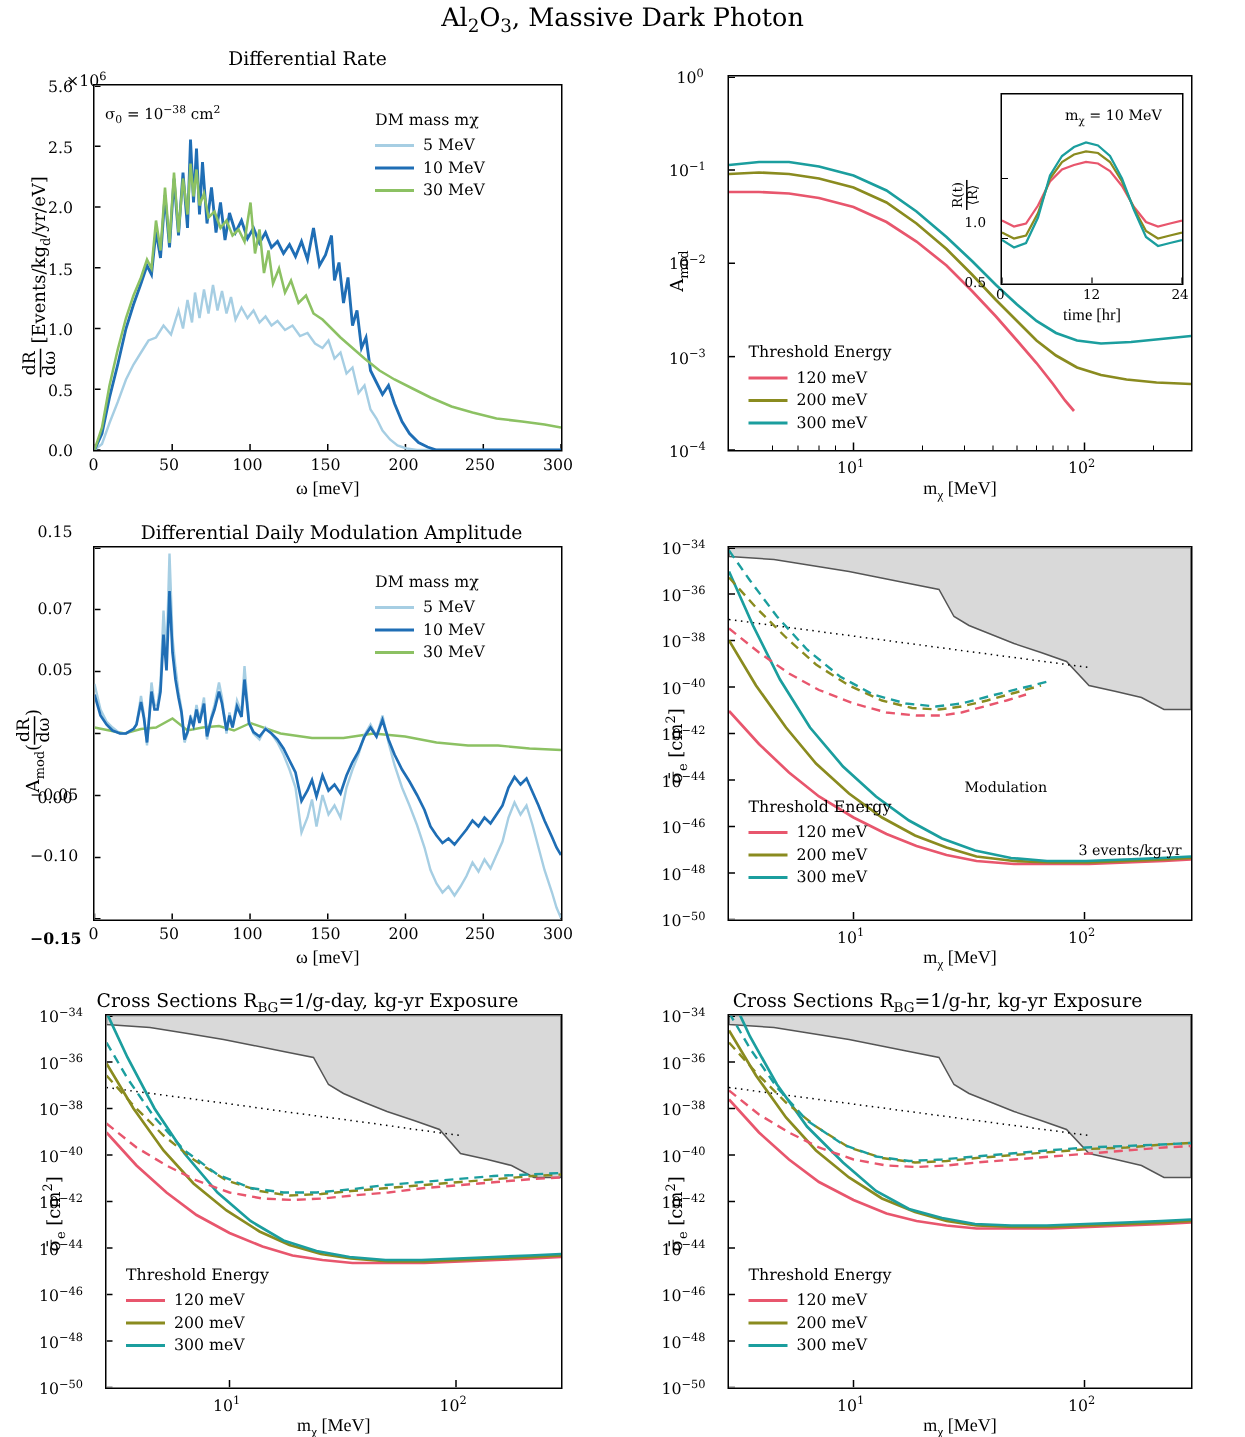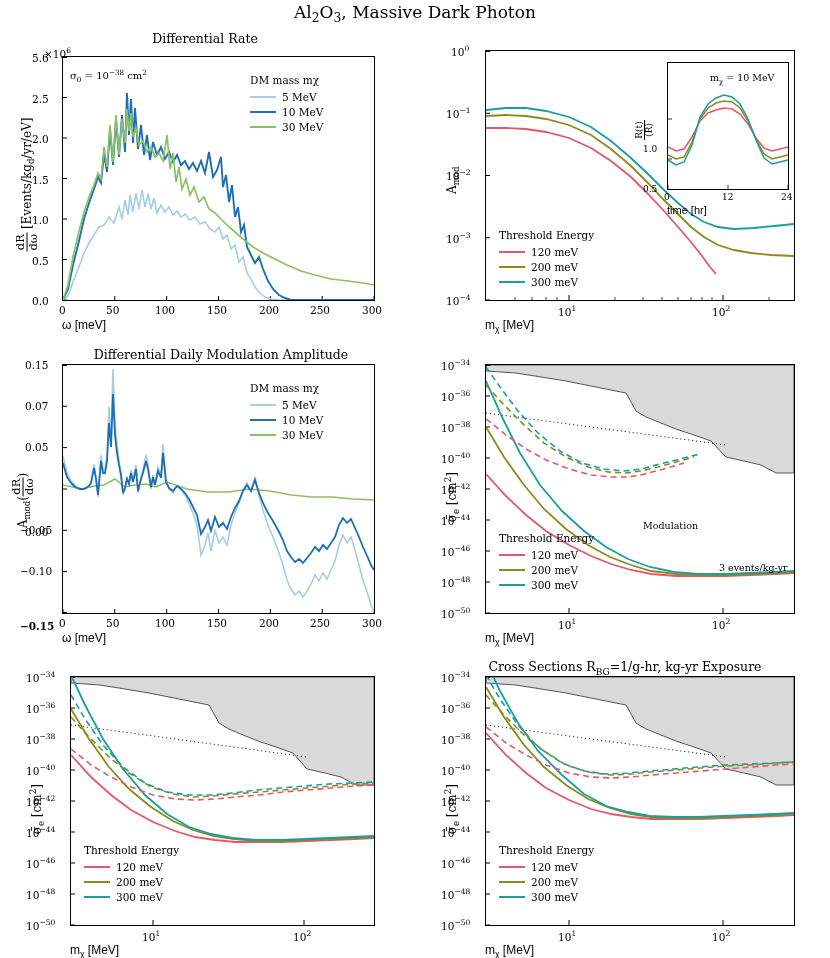--- a/index.html
+++ b/index.html
@@ -3,21 +3,21 @@
 <meta charset="utf-8">
 <style>
   html,body{margin:0;padding:0;background:#ffffff;}
   body{width:830px;height:958px;font-family:"DejaVu Serif",serif;color:#000;overflow:hidden;}
   #root{position:relative;width:830px;height:958px;}
   .suptitle{position:absolute;top:2px;left:0;width:830px;text-align:center;font-size:17px;font-family:"DejaVu Serif",serif;}
   .panel{position:absolute;}
   .ptitle{position:absolute;text-align:center;font-size:12.5px;font-family:"DejaVu Serif",serif;width:100%;top:-19px;left:0;}
   .plotbox{position:absolute;border:1px solid #000;box-sizing:border-box;background:#fff;overflow:hidden;}
   svg{display:block;}
-  .axlabel{position:absolute;font-size:12px;font-family:Liberation Sans, sans-serif;text-align:left;}
+  .axlabel{position:absolute;font-size:12px;font-family:Liberation Serif, serif;text-align:center;}
   .ylabel{position:absolute;font-size:12px;font-family:"DejaVu Serif",serif;transform-origin:center center;white-space:nowrap;}
   .tick{position:absolute;font-size:10.5px;font-family:"DejaVu Serif",serif;}
   .legend{position:absolute;font-size:10.5px;font-family:"DejaVu Serif",serif;}
   .legend .lgtitle{margin-bottom:3px;}
   .lgrow{display:flex;align-items:center;height:15px;}
   .lgline{width:26px;height:0;border-top-width:2px;border-top-style:solid;margin-right:6px;}
   .note{position:absolute;font-size:10px;font-family:"DejaVu Serif",serif;text-align:right;}
   .smallnote{position:absolute;font-size:9.5px;font-family:"DejaVu Serif",serif;}
   sub{font-size:0.72em;}
   sup{font-size:0.72em;}
@@ -205,21 +205,21 @@
         </g>
 
         <path fill="none" stroke="#8cc163" stroke-width="1.6" d="M0,120 L10,122 L20,124 L31,121 L41,120 L52,114 L62,122 L72,120 L83,119 L93,122 L104,117 L124,124 L145,127 L166,127 L186,124 L207,126 L228,130 L249,132 L269,132 L290,134 L311,135"></path>
 
         <path fill="none" stroke="#a6cee3" stroke-width="1.6" d="M0,91 L4,108 L8,116 L12,120 L17,124 L21,124 L26,121 L28,118 L31,99 L33,112 L35,132 L36,118 L38,90 L40,105 L42,105 L44,90 L46,42 L48,72 L50,4 L52,60 L54,80 L56,96 L58,108 L60,130 L62,124 L64,112 L66,118 L68,105 L70,115 L73,100 L75,128 L78,112 L80,105 L83,90 L85,100 L88,124 L90,110 L92,120 L95,102 L98,110 L100,79 L103,116 L106,124 L110,128 L114,120 L118,124 L122,130 L126,138 L130,148 L134,160 L138,190 L142,180 L145,168 L148,186 L152,165 L156,178 L160,172 L164,180 L168,160 L172,148 L176,138 L180,125 L184,118 L188,126 L192,112 L196,130 L200,145 L205,160 L210,172 L215,185 L220,200 L224,215 L228,224 L232,230 L236,226 L240,232 L244,226 L248,219 L252,210 L256,216 L260,208 L264,214 L268,205 L272,196 L276,180 L280,170 L284,178 L288,172 L292,185 L296,200 L300,215 L305,230 L308,240 L311,247"></path>
 
         <path fill="none" stroke="#1f6eb5" stroke-width="1.8" d="M0,98 L4,112 L8,118 L12,122 L17,124 L21,124 L26,121 L28,118 L31,103 L33,114 L35,130 L36,119 L38,96 L40,108 L42,108 L44,96 L46,58 L48,82 L50,29 L52,70 L54,88 L56,100 L58,110 L60,128 L62,123 L64,114 L66,119 L68,108 L70,117 L73,104 L75,126 L78,114 L80,108 L83,96 L85,104 L88,122 L90,112 L92,120 L95,106 L98,113 L100,88 L103,117 L106,123 L110,126 L114,121 L118,124 L122,128 L126,134 L130,142 L134,150 L138,169 L142,162 L145,155 L148,166 L152,152 L156,162 L160,158 L164,164 L168,152 L172,143 L176,136 L180,126 L184,120 L188,126 L192,115 L196,128 L200,138 L205,148 L210,156 L215,165 L220,175 L224,186 L228,192 L232,197 L236,194 L240,198 L244,193 L248,188 L252,182 L256,186 L260,180 L264,184 L268,178 L272,172 L276,160 L280,153 L284,158 L288,154 L292,163 L296,172 L300,182 L305,193 L308,200 L311,205"></path>
       </svg>
     </div>
 
-    <div class="tick" style="left:25px;top:19px;">0.15</div>
+    <div class="tick" style="left:25px;top:9px;">0.15</div>
     <div class="tick" style="left:25px;top:60px;">0.07</div>
     <div class="tick" style="left:25px;top:101px;">0.05</div>
     <div class="tick" style="left:25px;top:142px;margin-top:44px;">0.00</div>
     <div class="tick" style="left:20px;top:184px;">−0.05</div>
     <div class="tick" style="left:20px;top:225px;">−0.10</div>
     <div class="tick" style="left:20px;top:280px;font-weight:bold;">−0.15</div>
 
     <div class="tick" style="left:59px;top:277px;">0</div>
     <div class="tick" style="left:106px;top:277px;">50</div>
     <div class="tick" style="left:155px;top:277px;">100</div>
@@ -304,20 +304,21 @@
           <span>200 meV</span>
         </div>
       <div class="lgrow">
           <span class="lgline" style="border-color:#1b9e9e"></span>
           <span>300 meV</span>
         </div>
     </div>
   </div>
 
   <div class="panel" style="left:0px;top:652px;width:415px;height:306px;">
+    <div class="ptitle" style="top:7px;left:5px;width:400px;">Cross Sections R<sub>BG</sub>=1/g-day, kg-yr Exposure</div>
     <div class="plotbox" id="p5" style="left:70px;top:24px;width:305px;height:250px;">
       <svg width="303" height="248" viewBox="0 0 303 248">
         <path fill="#d9d9d9" stroke="#555555" stroke-width="1" d="M0,0 L303,0 L303,108 L285,108 L270,100 L254,96 L236,92 L222,76 L205,70 L187,64 L172,58 L158,52 L148,46 L138,28 L118,24 L98,20 L78,16 L54,12 L29,8 L0,6 Z"></path>
         <path fill="none" stroke="#000" stroke-width="1" stroke-dasharray="1,3" d="M0,48 L30,52 L60,56 L90,60 L118,64 L148,68 L178,72 L206,76 L236,80"></path>
         <g stroke="#000" stroke-width="1">
           <line x1="0" y1="248" x2="4" y2="248"></line>
             <line x1="0" y1="217" x2="4" y2="217"></line>
           <line x1="0" y1="186" x2="4" y2="186"></line>
             <line x1="0" y1="155" x2="4" y2="155"></line>
           <line x1="0" y1="124" x2="4" y2="124"></line>

